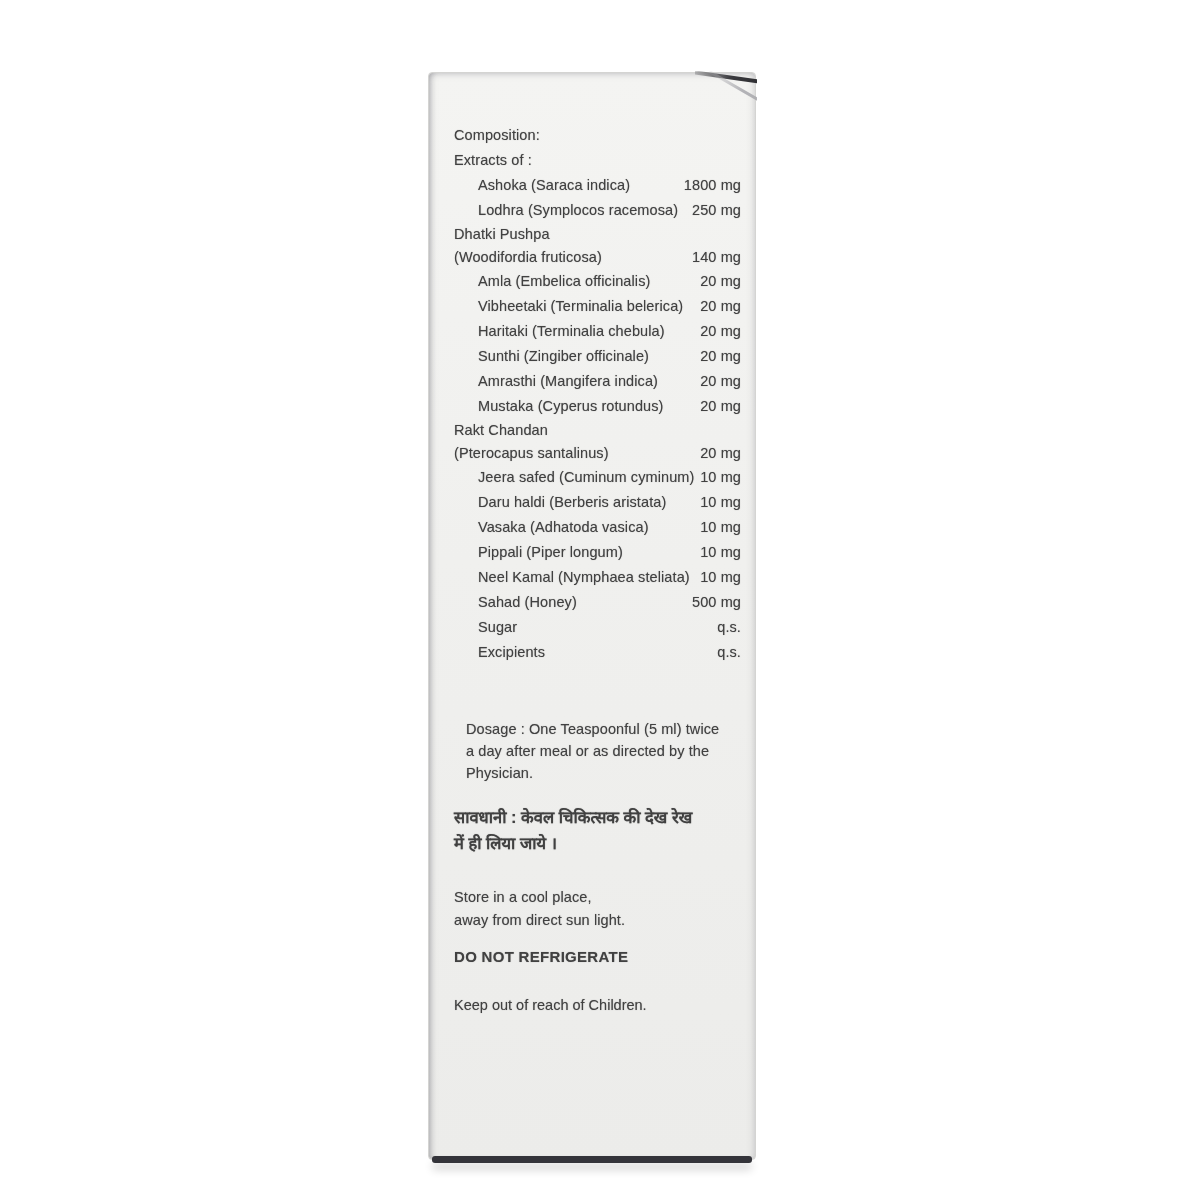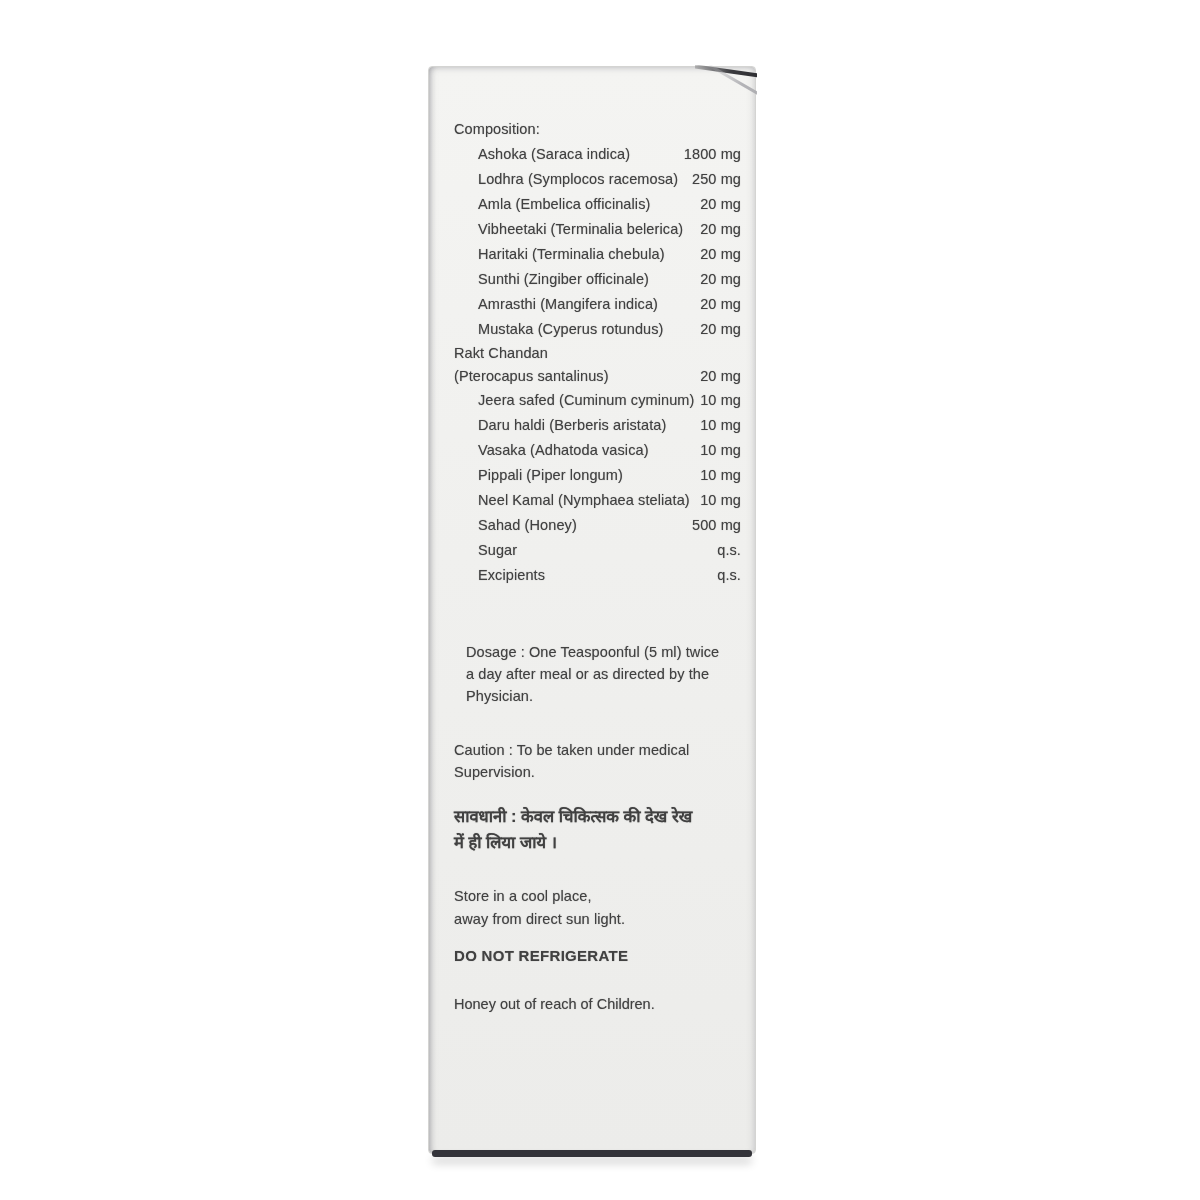--- a/index.html
+++ b/index.html
@@ -6,21 +6,21 @@
   body{
     width:1200px;height:1200px;
     background:#ffffff;
     font-family:"Liberation Sans", sans-serif;
     position:relative;
     overflow:hidden;
   }
   
   .panel{
     position:absolute;
-    left:428px;top:66px;
+    left:428px;top:72px;
     width:328px;height:1088px;
     box-sizing:border-box;
     background:linear-gradient(180deg,#f4f4f2 0%,#f0f0ee 45%,#ececea 100%);
     border:1px solid #d4d4d2;
     border-radius:4px;
     box-shadow:
       inset 5px 0 7px -4px rgba(110,110,118,.6),
       inset -5px 0 7px -4px rgba(150,150,158,.38),
       inset 0 5px 7px -4px rgba(150,150,158,.35);
     padding:50px 14px 0 25px;
@@ -97,28 +97,36 @@
 </head>
 <body>
 
 <div class="panel">
   <div class="fold">
     <div class="crease-dark"></div>
     <div class="crease-light"></div>
   </div>
 
   <div class="comp-line ink">Composition:</div>
+  <div class="comp-line ink">Extracts of :</div>
 
   <div class="crow ink">
     <span>Ashoka (Saraca indica)</span>
     <span class="amt">1800 mg</span>
   </div>
   <div class="crow ink">
     <span>Lodhra (Symplocos racemosa)</span>
     <span class="amt">250 mg</span>
+  </div>
+  <div class="crow2 ink">
+    <div class="nm-block">
+      <div>Dhatki Pushpa</div>
+      <div>(Woodifordia fruticosa)</div>
+    </div>
+    <span class="amt">140 mg</span>
   </div>
   <div class="crow ink">
     <span>Amla (Embelica officinalis)</span>
     <span class="amt">20 mg</span>
   </div>
   <div class="crow ink">
     <span>Vibheetaki (Terminalia belerica)</span>
     <span class="amt">20 mg</span>
   </div>
   <div class="crow ink">
@@ -173,23 +181,21 @@
     <span class="amt">q.s.</span>
   </div>
   <div class="crow ink">
     <span>Excipients</span>
     <span class="amt">q.s.</span>
   </div>
 
   <div class="sec sec-dosage ink">Dosage : One Teaspoonful (5 ml) twice
 a day after meal or as directed by the
 Physician.</div>
-  <div class="sec sec-caution ink">Caution : To be taken under medical
-Supervision.</div>
   <div class="sec-hindi ink">सावधानी : केवल चिकित्सक की देख रेख
 में ही लिया जाये ।</div>
   <div class="sec sec-storage ink">Store in a cool place,
 away from direct sun light.</div>
   <div class="sec-donot ink">DO NOT REFRIGERATE</div>
-  <div class="sec-children ink">Honey out of reach of Children.</div>
+  <div class="sec-children ink">Keep out of reach of Children.</div>
 
   <div class="panel-bottom"></div>
 </div>
 
 </body></html>

